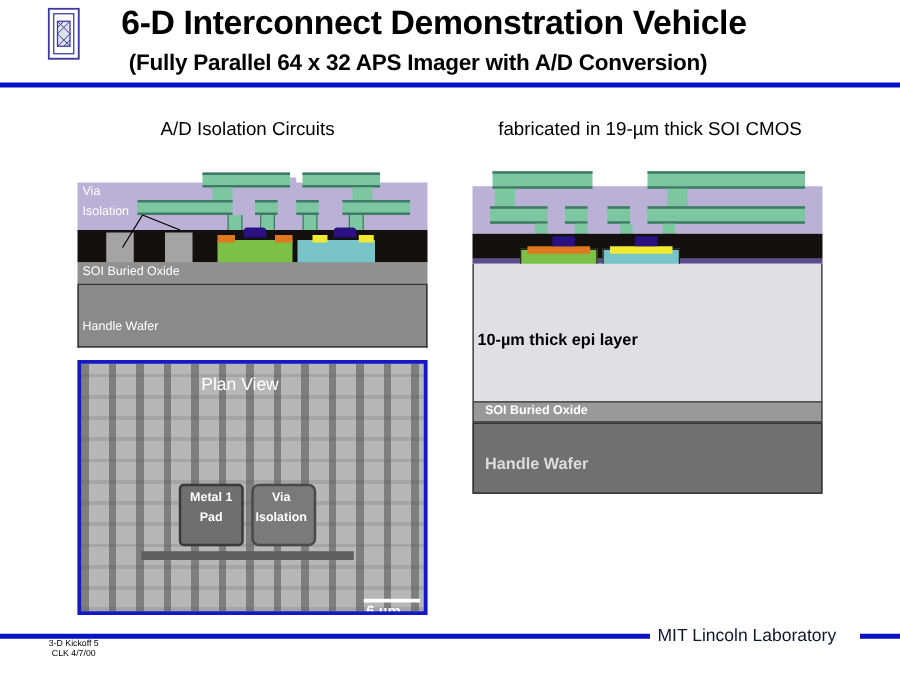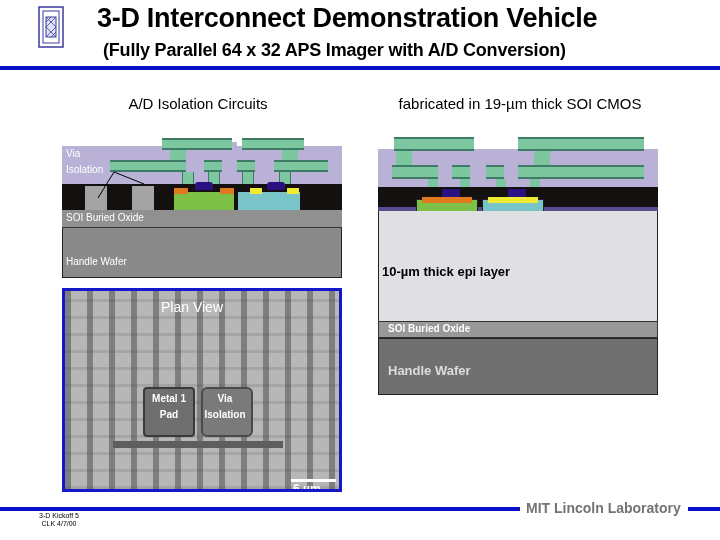--- a/index.html
+++ b/index.html
@@ -25,21 +25,21 @@
 <body>
 
 <div class="abs" style="left:38px;top:6px;width:26px;height:42px;">
   <svg width="26" height="42" viewBox="0 0 26 42">
     <rect x="1" y="1" width="24" height="40" fill="none" stroke="#3a3aa0" stroke-width="1.5"></rect>
     <rect x="5" y="5" width="16" height="32" fill="none" stroke="#3a3aa0" stroke-width="1"></rect>
     <rect x="8" y="11" width="10" height="20" fill="#e0e0f4" stroke="#3a3aa0" stroke-width="1"></rect>
     <path d="M8 11 L18 21 M18 11 L8 21 M8 21 L18 31 M18 21 L8 31 M8 16 L13 11 M13 31 L18 26" stroke="#3a3aa0" stroke-width="0.8" fill="none"></path>
   </svg>
 </div>
-<div class="abs title">3-D Interconnect Demonstration Vehicle</div>
+<div class="abs title">6-D Interconnect Demonstration Vehicle</div>
 <div class="abs subtitle">(Fully Parallel 64 x 32 APS Imager with A/D Conversion)</div>
 <div class="abs hrule"></div>
 
 <div class="abs caption" style="left:58px;top:95px;width:280px;">
   <div>A/D Isolation Circuits</div>
 </div>
 <div class="abs caption" style="left:378px;top:95px;width:284px;">
   <div>fabricated in 19-µm thick SOI CMOS</div>
 </div>
 
@@ -131,17 +131,17 @@
   <div class="abs lbl-white" style="left:130px;top:100px;text-align:center;width:60px;line-height:16px;">
     <div>Via</div>
     <div>Isolation</div>
   </div>
   <div class="abs" style="left:226px;top:188px;width:45px;height:3px;background:#fff;"></div>
   <div class="abs lbl-white" style="left:228px;top:191px;font-size:12px;">6 µm</div>
 </div>
 
 <div class="abs footer-line" style="left:0;width:520px;"></div>
 <div class="abs footer-line" style="left:688px;width:32px;"></div>
-<div class="abs" style="left:526px;top:500px;font-size:14px;font-weight:bold;color:#737373;white-space:nowrap;">MIT Lincoln Laboratory</div>
+<div class="abs" style="left:526px;top:500px;font-size:14px;font-weight:normal;color:#0f172a;white-space:nowrap;">MIT Lincoln Laboratory</div>
 <div class="abs foot-small" style="left:24px;top:512px;width:70px;">
   <div>3-D Kickoff 5</div>
   <div>CLK 4/7/00</div>
 </div>
 
 </body></html>

